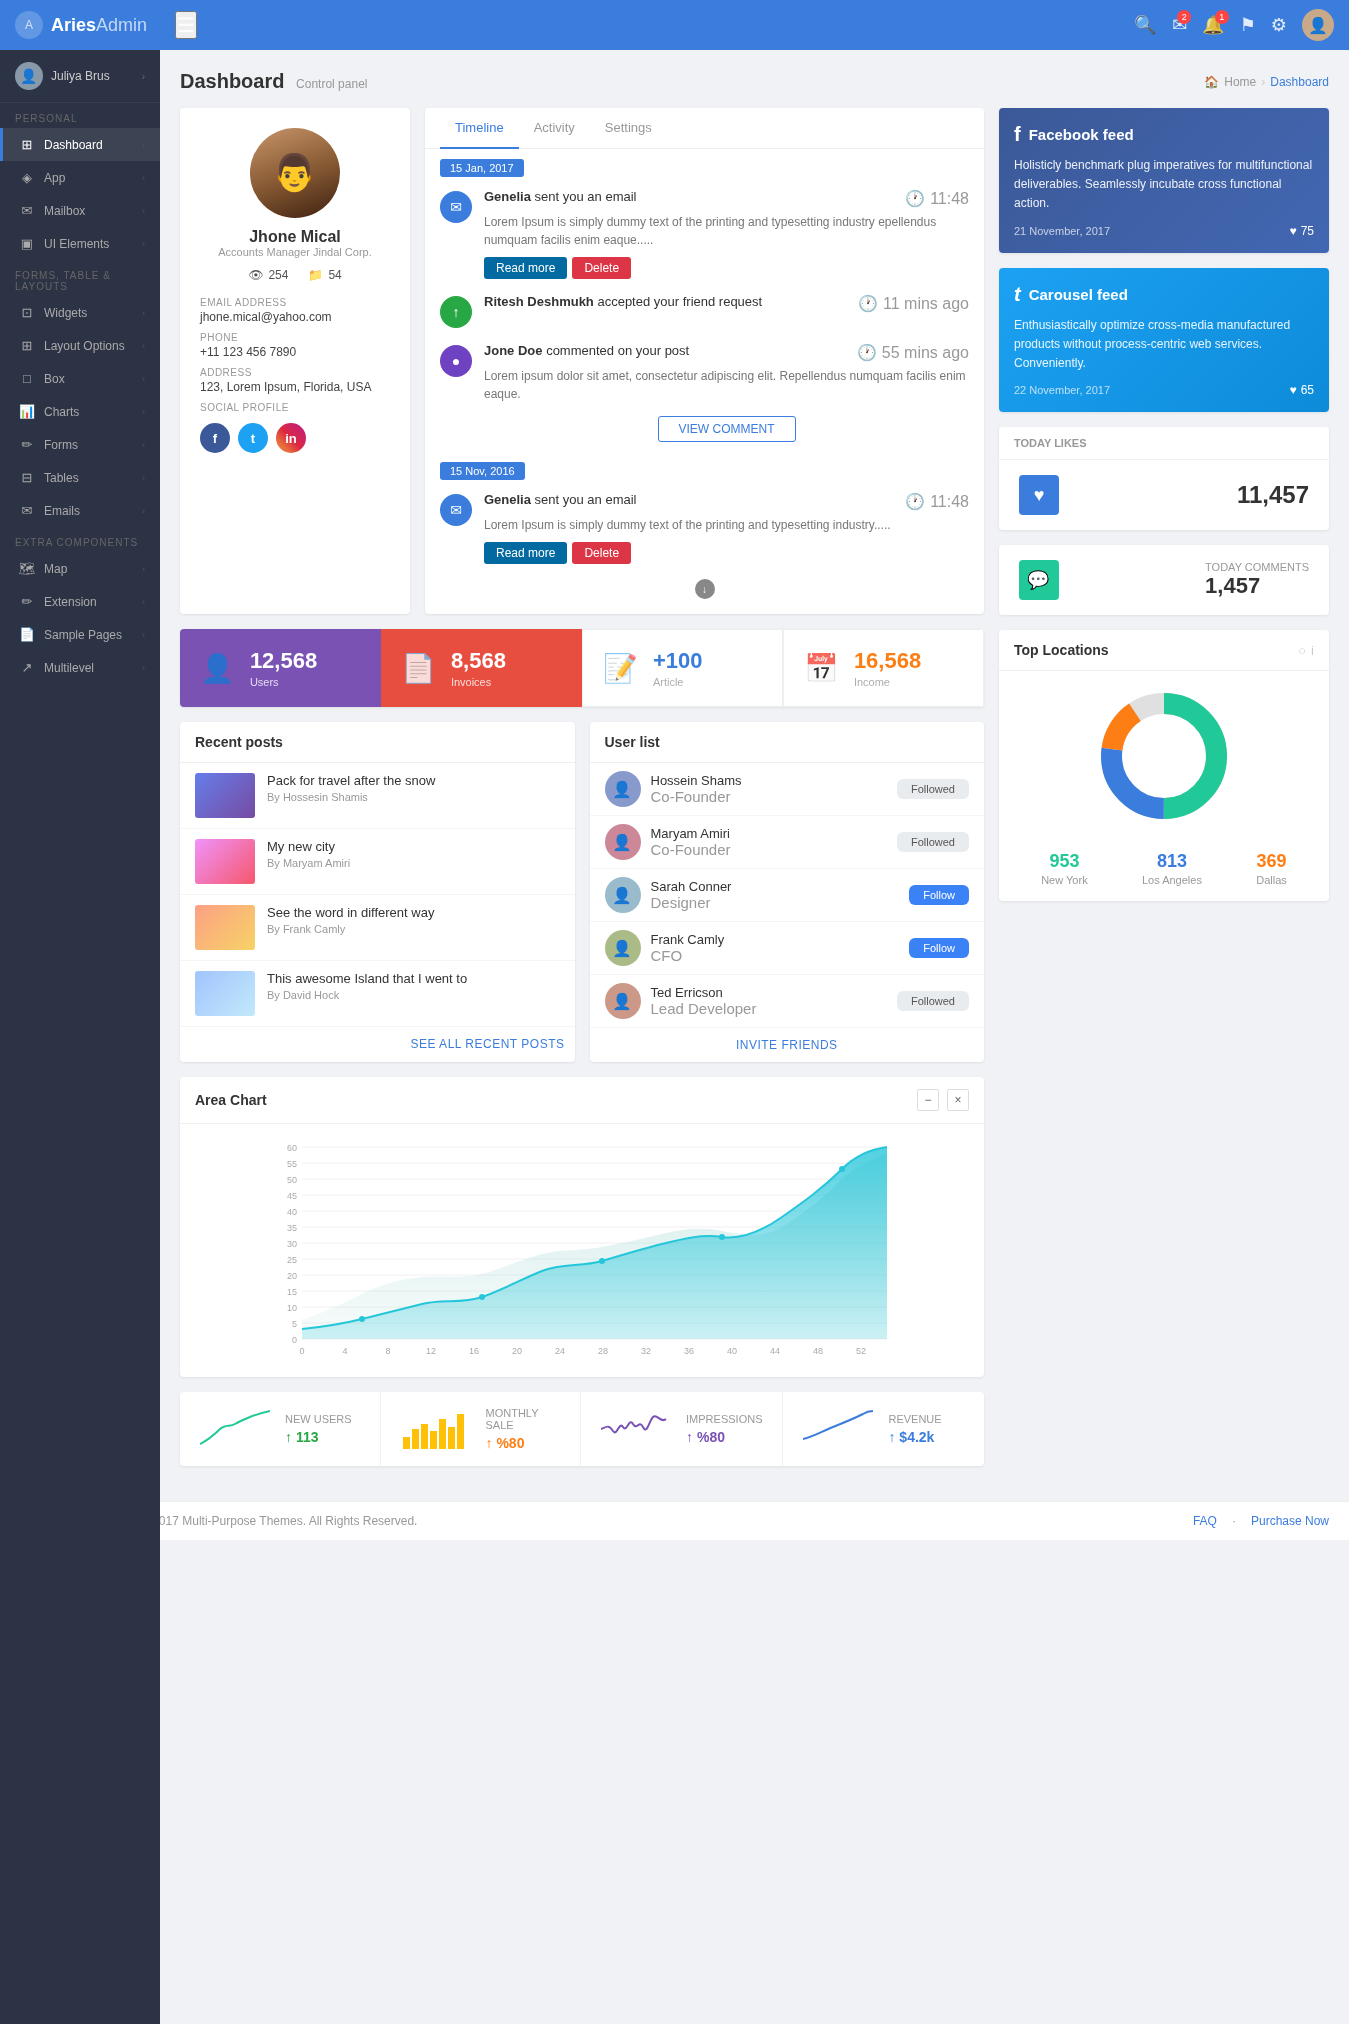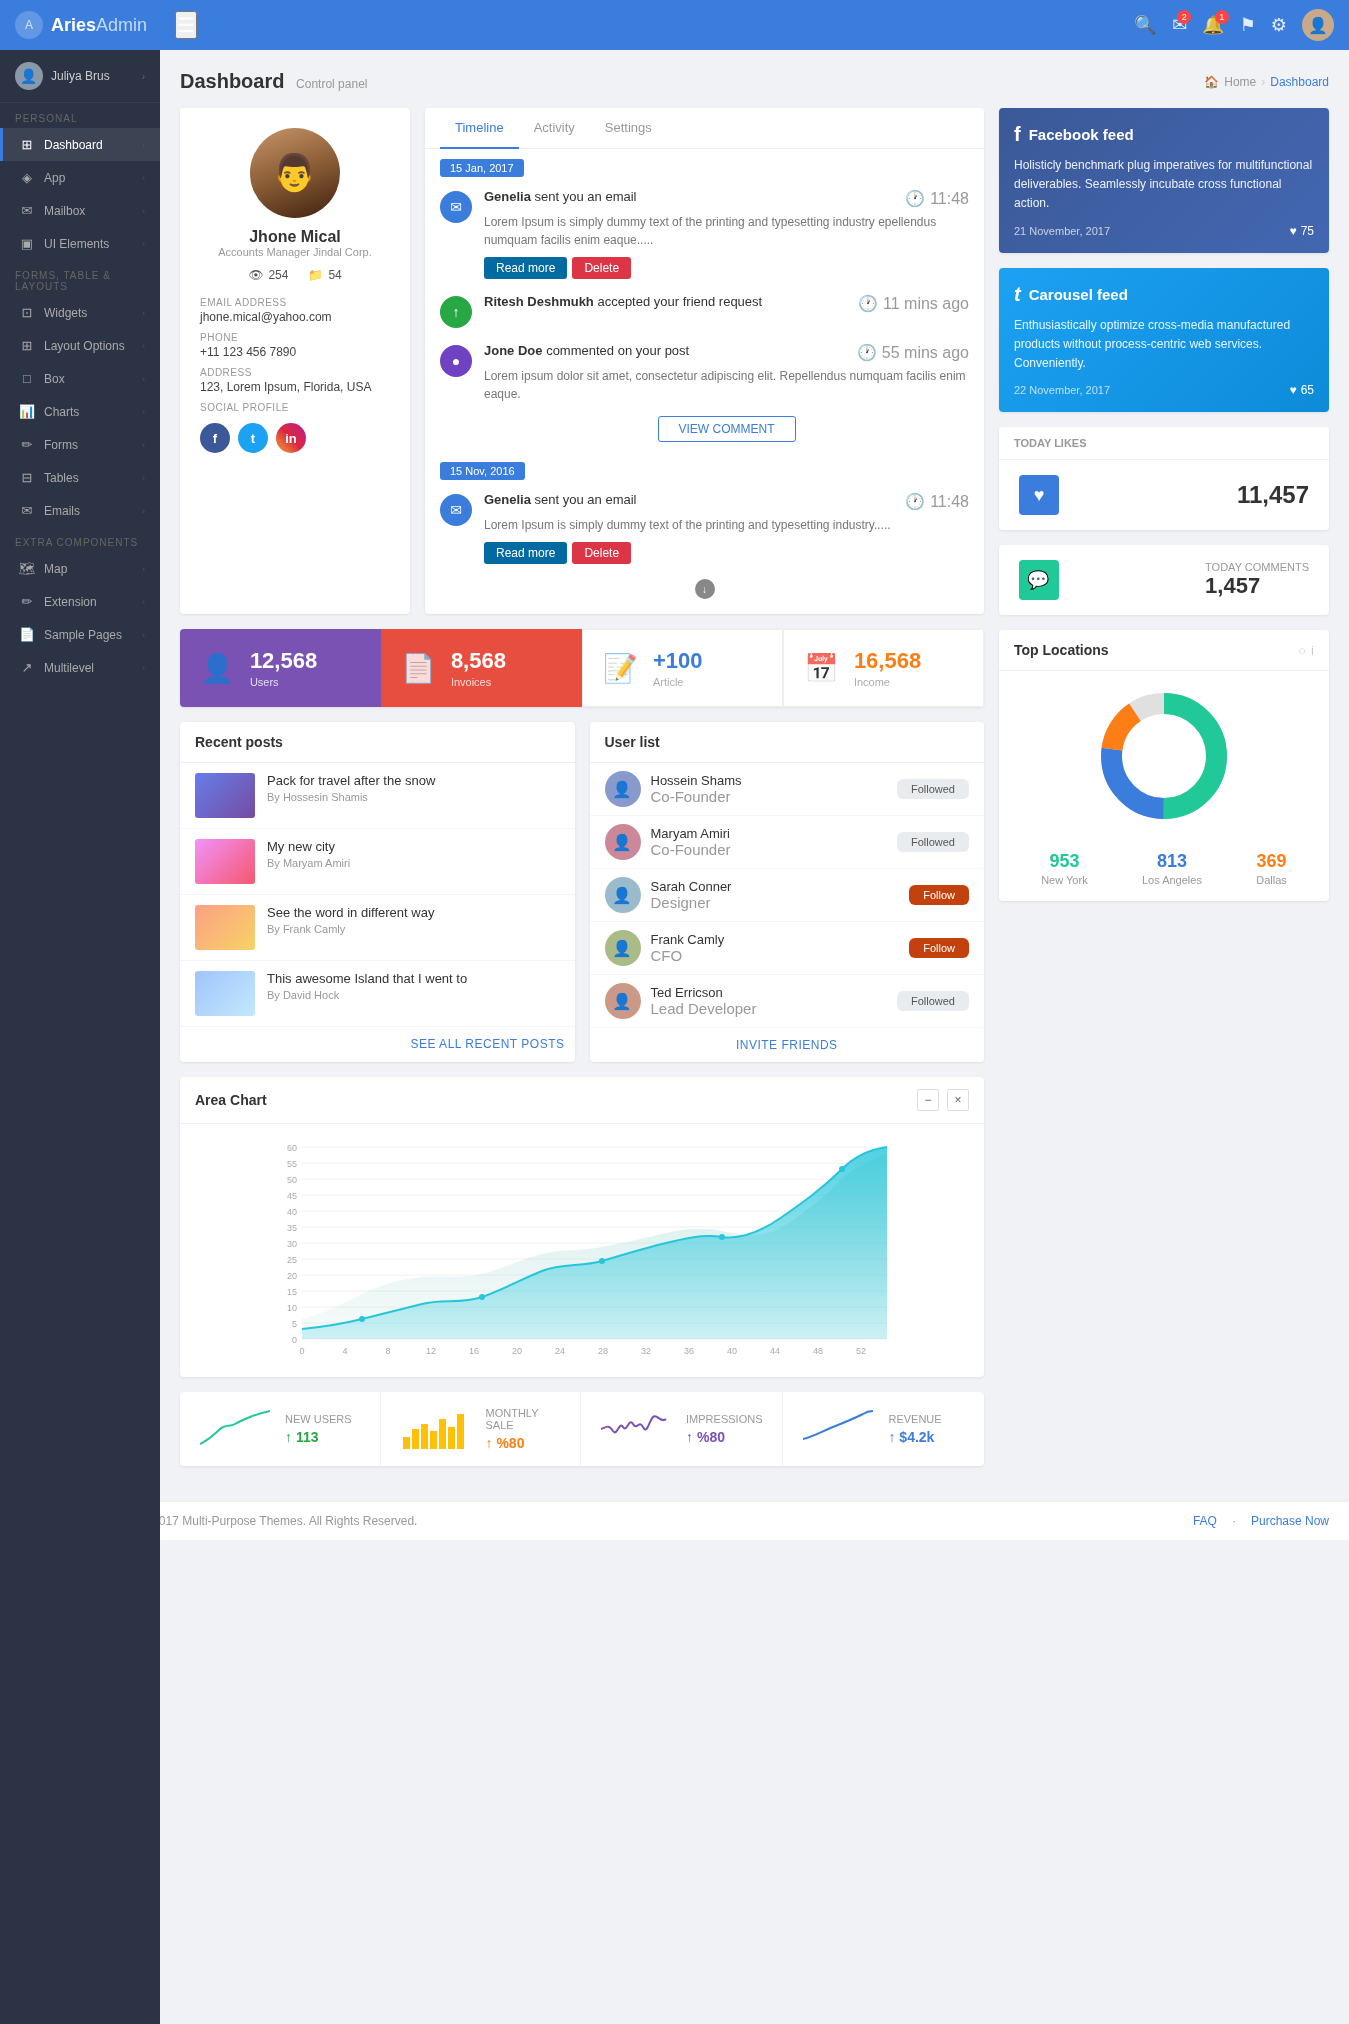--- a/index.html
+++ b/index.html
@@ -232,21 +232,21 @@
     .user-avatar {
       width: 36px; height: 36px; border-radius: 50%; flex-shrink: 0; background: #ccc;
     }
     .user-info { flex: 1; }
     .user-name { font-size: 13px; font-weight: 500; color: #333; }
     .user-role { font-size: 15px; color: #999; }
     .follow-btn {
       padding: 4px 14px; border-radius: 6px; font-size: 11px; cursor: pointer; border: none;
     }
     .follow-btn-gray { background: #e9ecef; color: #555; }
-    .follow-btn-green { background: #c2410c; color: #fff; margin-left: 25px; }
+    .follow-btn-green { background: #3b82f6; color: #fff; margin-left: 25px; }
     .invite-link {
       display: block; text-align: center; padding: 10px;
       color: #3b7ddd; font-size: 12px; cursor: pointer;
       text-transform: uppercase; letter-spacing: 0.5px;
     }
 
     
     .chart-header {
       display: flex; align-items: center; justify-content: space-between;
       padding: 12px 15px; border-bottom: 1px solid #f0f0f0;

